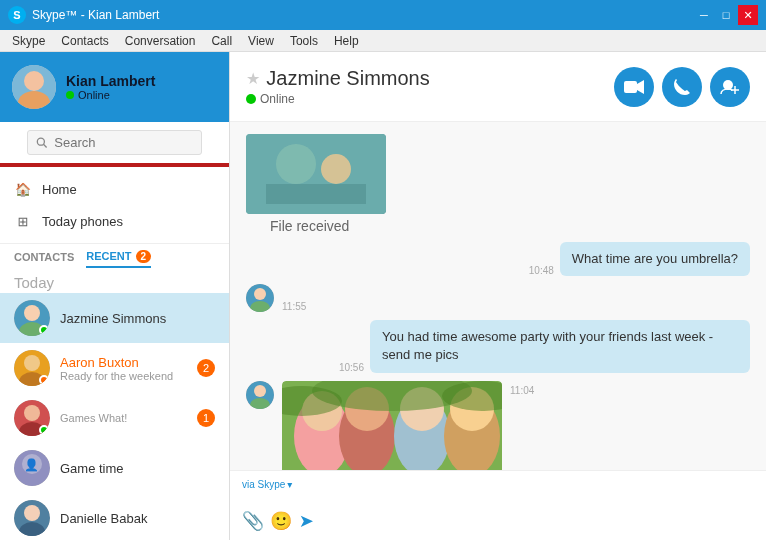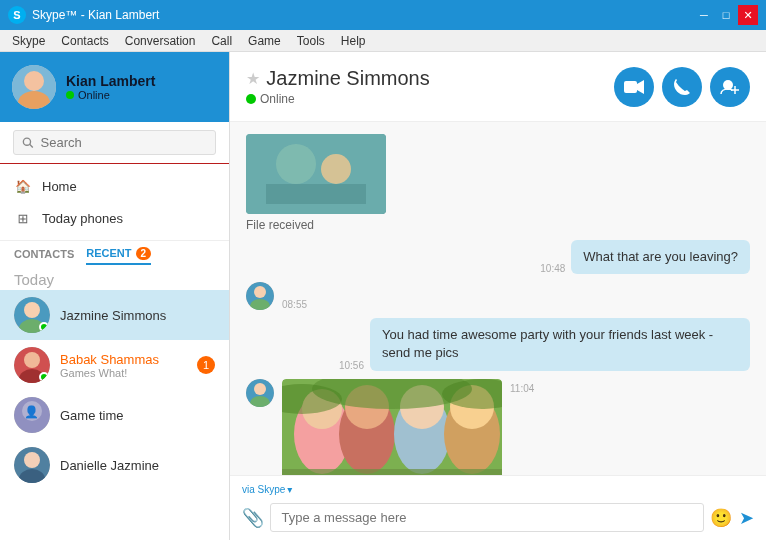--- a/index.html
+++ b/index.html
@@ -33,21 +33,21 @@
     
     .profile-area { background: #1e90d4; padding: 12px; display: flex; align-items: center; gap: 10px; height: 70px; }
     .profile-avatar { width: 44px; height: 44px; border-radius: 50%; overflow: hidden; background: #ccc; flex-shrink: 0; }
     .profile-avatar svg { width: 100%; height: 100%; }
     .profile-info { color: #0f172a; }
     .profile-name { font-size: 14px; font-weight: bold; }
     .profile-status { font-size: 11px; display: flex; align-items: center; gap: 4px; }
     .status-dot { width: 8px; height: 8px; border-radius: 50%; background: #00c900; display: inline-block; }
 
     
-    .search-bar { padding: 8px 13px; border-bottom: 1px solid #b91c1c; }
+    .search-bar { padding: 8px 27px; border-bottom: 4px solid #b91c1c; }
     .search-input-wrap { display: flex; align-items: center; gap: 6px; background: #f5f5f5; border: 1px solid #ddd; border-radius: 3px; padding: 4px 8px; }
     .search-input-wrap input { border: none; background: transparent; outline: none; font-size: 13px; color: #555; width: 100%; }
 
     
     .nav-items { padding: 6px 0; border-bottom: 1px solid #eee; }
     .nav-item { display: flex; align-items: center; gap: 10px; padding: 7px 14px; cursor: pointer; color: #333; font-size: 13px; }
     .nav-icon { width: 18px; height: 18px; display: flex; align-items: center; justify-content: center; color: #666; }
 
     
     .contacts-tabs { display: flex; align-items: center; padding: 6px 14px 0; gap: 12px; }
@@ -82,28 +82,28 @@
     .star-icon { color: #ccc; font-size: 16px; }
     .chat-status { font-size: 12px; color: #666; display: flex; align-items: center; gap: 4px; margin-top: 2px; }
     .chat-header-btns { display: flex; gap: 8px; }
     .header-btn { width: 40px; height: 40px; border-radius: 50%; display: flex; align-items: center; justify-content: center; cursor: pointer; }
     .btn-blue { background: #1e90d4; color: #fff; }
 
     
     .chat-messages { flex: 1; overflow-y: auto; padding: 12px 16px; display: flex; flex-direction: column; gap: 8px; background: #f8f8f8; }
 
     .file-received-area { display: flex; flex-direction: column; align-items: flex-start; gap: 4px; }
-    .file-label { font-size: 12px; color: #666; }
+    .file-label { font-size: 14px; color: #666; margin-left: 24px; }
     .msg-avatar { width: 28px; height: 28px; border-radius: 50%; background: #bbb; flex-shrink: 0; overflow: hidden; }
     .msg-bubble { max-width: 380px; padding: 8px 12px; border-radius: 6px; font-size: 13px; line-height: 1.4; }
     .msg-bubble.sent { background: #cce8f4; color: #333; }
 
     
     .chat-input-area { background: #fff; border-top: 1px solid #eee; padding: 8px 12px; }
-    .via-skype { font-size: 10px; color: #1e90d4; margin-bottom: 8px; display: flex; align-items: center; gap: 2px; cursor: pointer; }
+    .via-skype { font-size: 10px; color: #1e90d4; margin-bottom: 20px; display: flex; align-items: center; gap: 2px; cursor: pointer; }
     .input-row { display: flex; align-items: center; gap: 6px; }
     .attach-btn { color: #888; cursor: pointer; font-size: 18px; }
     .message-input { flex: 1; border: 1px solid #ddd; border-radius: 3px; padding: 6px 10px; font-size: 13px; color: #aaa; outline: none; }
     .emoji-btn { color: #888; cursor: pointer; font-size: 18px; }
     .send-btn { color: #1e90d4; cursor: pointer; font-size: 18px; }
 
     
     .chat-messages::-webkit-scrollbar { width: 6px; }
     .chat-messages::-webkit-scrollbar-thumb { background: #ccc; border-radius: 3px; }
     .contact-list::-webkit-scrollbar { width: 4px; }
@@ -122,21 +122,21 @@
     <div class="titlebar-btn">□</div>
     <div class="titlebar-btn close">✕</div>
   </div>
 </div>
 
 <div class="menubar">
   <span class="menubar-item">Skype</span>
   <span class="menubar-item">Contacts</span>
   <span class="menubar-item">Conversation</span>
   <span class="menubar-item">Call</span>
-  <span class="menubar-item">Game</span>
+  <span class="menubar-item">View</span>
   <span class="menubar-item">Tools</span>
   <span class="menubar-item">Help</span>
 </div>
 
 <div class="main">
 
   <div class="sidebar">
 
     <div class="profile-area">
       <div class="profile-avatar">
@@ -194,32 +194,46 @@
             <circle cx="18" cy="13" r="8" fill="#f8d0b0"></circle>
             <ellipse cx="18" cy="32" rx="13" ry="10" fill="#6cae6c"></ellipse>
           </svg>
           <div class="status-indicator status-online"></div>
         </div>
         <div class="contact-info">
           <div class="contact-name">Jazmine Simmons</div>
         </div>
       </div>
 
+      <div class="contact-item">
+        <div class="contact-avatar">
+          <svg viewBox="0 0 36 36" xmlns="http://www.w3.org/2000/svg" width="36" height="36">
+            <rect width="36" height="36" rx="18" fill="#e8a020"></rect>
+            <circle cx="18" cy="13" r="8" fill="#f0c888"></circle>
+            <ellipse cx="18" cy="32" rx="13" ry="10" fill="#c07820"></ellipse>
+          </svg>
+          <div class="status-indicator status-orange"></div>
+        </div>
+        <div class="contact-info">
+          <div class="contact-name orange">Aaron Buxton</div>
+          <div class="contact-sub">Ready for the weekend</div>
+        </div>
+        <div class="contact-badge">2</div>
+      </div>
 
       <div class="contact-item">
         <div class="contact-avatar">
           <svg viewBox="0 0 36 36" xmlns="http://www.w3.org/2000/svg" width="36" height="36">
             <rect width="36" height="36" rx="18" fill="#d05050"></rect>
             <circle cx="18" cy="13" r="8" fill="#f0b898"></circle>
             <ellipse cx="18" cy="32" rx="13" ry="10" fill="#a03030"></ellipse>
           </svg>
           <div class="status-indicator status-online"></div>
         </div>
         <div class="contact-info">
-          <div class="contact-name orange">Babak Shammas</div>
           <div class="contact-sub">Games What!</div>
         </div>
         <div class="contact-badge">1</div>
       </div>
 
       <div class="contact-item">
         <div class="contact-avatar">
           <svg viewBox="0 0 36 36" xmlns="http://www.w3.org/2000/svg" width="36" height="36">
             <rect width="36" height="36" rx="18" fill="#9090c0"></rect>
             <circle cx="18" cy="14" r="10" fill="#b0b0d0"></circle>
@@ -233,21 +247,21 @@
 
       <div class="contact-item">
         <div class="contact-avatar">
           <svg viewBox="0 0 36 36" xmlns="http://www.w3.org/2000/svg" width="36" height="36">
             <rect width="36" height="36" rx="18" fill="#5080a0"></rect>
             <circle cx="18" cy="13" r="8" fill="#f4d0b8"></circle>
             <ellipse cx="18" cy="32" rx="13" ry="10" fill="#3a6080"></ellipse>
           </svg>
         </div>
         <div class="contact-info">
-          <div class="contact-name">Danielle Jazmine</div>
+          <div class="contact-name">Danielle Babak</div>
         </div>
       </div>
 
       <div class="contact-item">
         
         
       </div>
 
     </div>
   </div>
@@ -297,32 +311,32 @@
             <circle cx="50" cy="30" r="20" fill="#88c0b0" opacity="0.7"></circle>
             <rect x="20" y="50" width="100" height="20" fill="#4a8888" opacity="0.5"></rect>
             <circle cx="90" cy="35" r="15" fill="#f0c890" opacity="0.8"></circle>
           </svg>
         </div>
         <div class="file-label">File received</div>
       </div>
 
       <div style="display:flex;justify-content:flex-end;align-items:flex-end;gap:6px;">
         <span style="font-size:10px;color:#aaa;text-align:center;">10:48</span>
-        <div class="msg-bubble sent">What that are you leaving?</div>
+        <div class="msg-bubble sent">What time are you umbrella?</div>
       </div>
 
       <div style="display:flex;justify-content:flex-start;align-items:flex-end;gap:8px;">
         <div class="msg-avatar">
           <svg viewBox="0 0 28 28" xmlns="http://www.w3.org/2000/svg" width="28" height="28">
             <rect width="28" height="28" rx="14" fill="#4a9abf"></rect>
             <circle cx="14" cy="10" r="6" fill="#f8d0b0"></circle>
             <ellipse cx="14" cy="24" rx="10" ry="7" fill="#6cae6c"></ellipse>
           </svg>
         </div>
-        <span style="font-size:10px;color:#aaa;">08:55</span>
+        <span style="font-size:10px;color:#aaa;">11:55</span>
       </div>
 
       <div style="display:flex;justify-content:flex-end;align-items:flex-end;gap:6px;">
         <span style="font-size:10px;color:#aaa;">10:56</span>
         <div class="msg-bubble sent">You had time awesome party with your friends last week - send me pics</div>
       </div>
 
       <div style="display:flex;justify-content:flex-start;align-items:flex-start;gap:8px;">
         <div class="msg-avatar">
           <svg viewBox="0 0 28 28" xmlns="http://www.w3.org/2000/svg" width="28" height="28">
@@ -371,21 +385,20 @@
 
     </div>
 
     <div class="chat-input-area">
       <div class="via-skype">
         <span>via Skype</span>
         <span>▾</span>
       </div>
       <div class="input-row">
         <span class="attach-btn">📎</span>
-        <input type="text" class="message-input" placeholder="Type a message here" style="">
         <span class="emoji-btn">🙂</span>
         <span class="send-btn">➤</span>
       </div>
     </div>
 
   </div>
 
 </div>
 
 </body></html>

